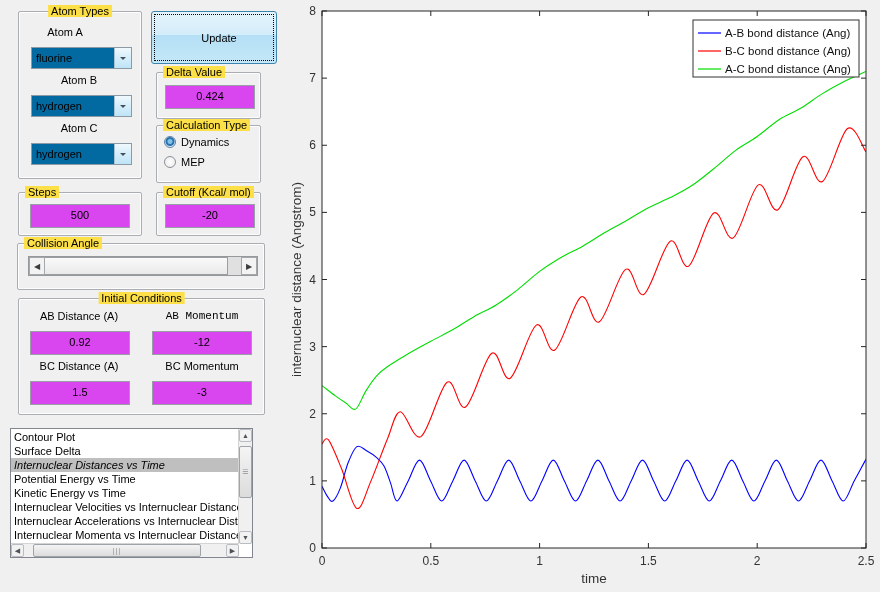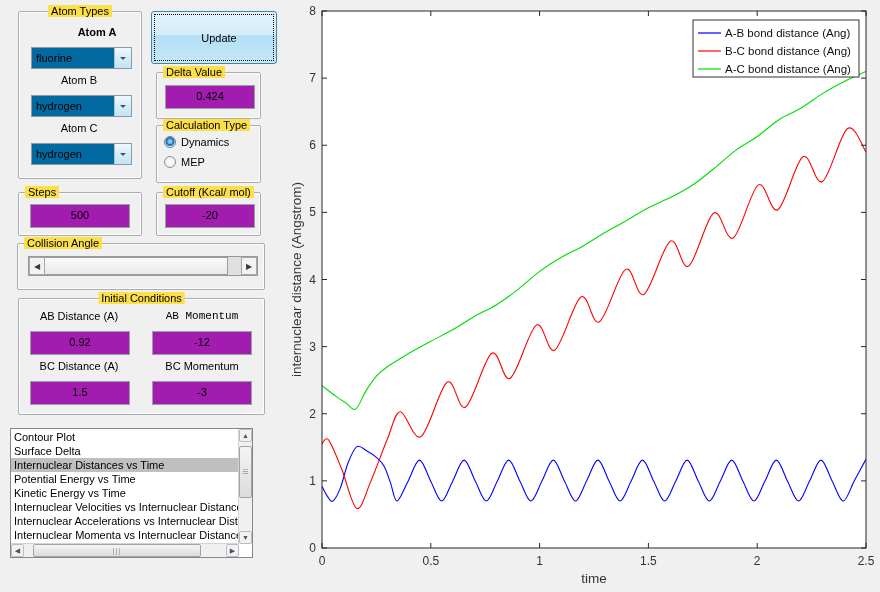--- a/index.html
+++ b/index.html
@@ -15,21 +15,21 @@
     box-shadow:inset 0 0 0 1px #fdfdfd;
   }
   .group>.gtitle{
     position:absolute;top:-7px;background:#fde047;padding:0 3px;
     white-space:nowrap;line-height:12px;
   }
   .gtitle.center{left:50%;transform:translateX(-50%);}
   .gtitle.left{left:6px;}
   
   .tfield{
-    position:absolute;background:#a21caf;border:1px solid #9a9fa5;
+    position:absolute;background:#d946ef;border:1px solid #9a9fa5;
     text-align:center;line-height:20px;font-size:11px;
   }
   
   .combo{
     position:absolute;height:20px;background:#0369a1;border:1px solid #8e9aa3;
     display:flex;align-items:center;
   }
   .combo .ctext{flex:1;padding-left:4px;white-space:nowrap;overflow:hidden;}
   .combo .carrow{
     width:17px;height:100%;box-sizing:border-box;border-left:1px solid #aac3d1;
@@ -73,21 +73,21 @@
     border:1px solid #9b9ea1;border-left:none;
   }
   .sl-track{flex:1;background:#e0e0e0;}
   
   .listbox{
     position:absolute;left:10px;top:428px;width:243px;height:130px;
     background:#fff;border:1px solid #82878f;box-sizing:border-box;
   }
   .lb-items{position:absolute;left:0;top:1px;right:14px;bottom:14px;overflow:hidden;}
   .lb-item{height:14px;line-height:14px;padding-left:3px;white-space:nowrap;font-size:11px;}
-  .lb-item.sel{background:#bfbfbf;}
+  .lb-item.sel{background:#bfbfbf;font-style:italic;}
   .sb{position:absolute;background:#f0f0f0;}
   .sb-v{top:0;right:0;width:13px;bottom:13px;border-left:1px solid #d4d4d4;}
   .sb-h{left:0;bottom:0;height:13px;right:13px;border-top:1px solid #d4d4d4;}
   .sb-btn{
     position:absolute;background:#f2f2f2;border:1px solid #b9bdc2;border-radius:2px;
     display:flex;align-items:center;justify-content:center;font-size:7px;color:#4e5358;
     box-sizing:border-box;
   }
   .sb-thumb{
     position:absolute;background:linear-gradient(#f4f4f4,#dcdcdc);
@@ -100,21 +100,21 @@
   .lbl.c{text-align:center;}
   
   #plot-wrap{position:absolute;left:280px;top:0;width:600px;height:592px;}
 </style>
 </head>
 <body>
 
 <div class="group" style="left:18px;top:11px;width:122px;height:166px;">
   <span class="gtitle center">Atom Types</span>
 </div>
-<div class="lbl c" style="left:34px;top:26px;width:126px;font-weight:bold;">Atom A</div>
+<div class="lbl c" style="left:2px;top:26px;width:126px;">Atom A</div>
 <div class="combo" style="left:31px;top:47px;width:99px;">
   <span class="ctext">fluorine</span>
   <span class="carrow"></span>
 </div>
 <div class="lbl c" style="left:18px;top:74px;width:122px;">Atom B</div>
 <div class="combo" style="left:31px;top:95px;width:99px;">
   <span class="ctext">hydrogen</span>
   <span class="carrow"></span>
 </div>
 <div class="lbl c" style="left:18px;top:122px;width:122px;">Atom C</div>

